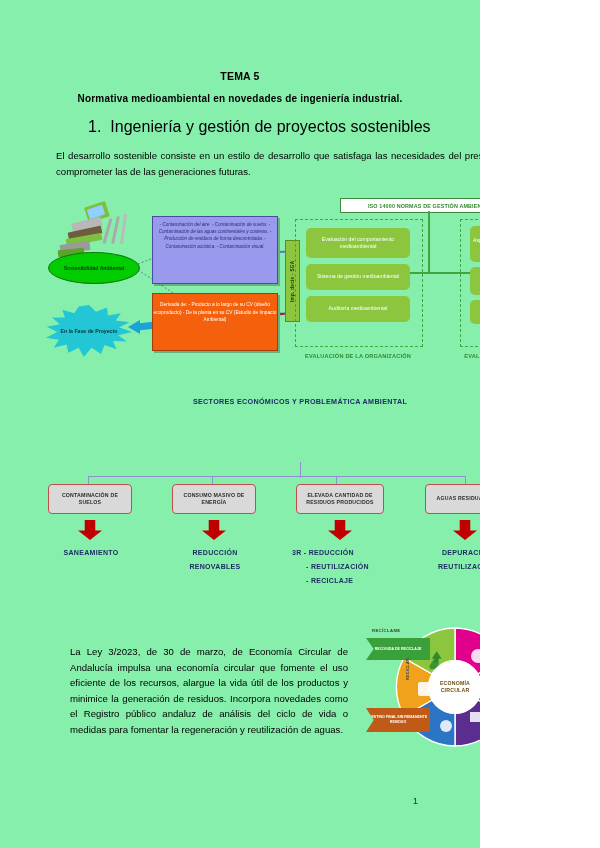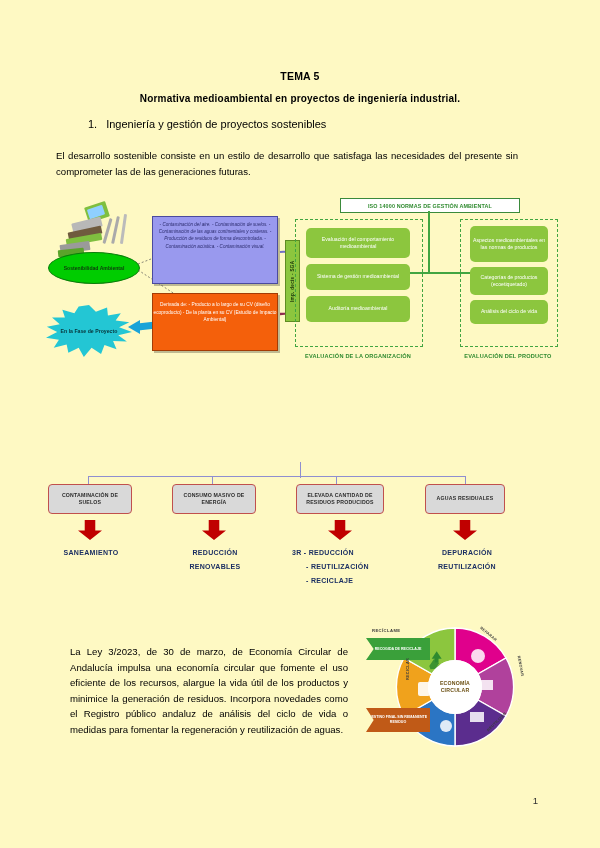--- a/index.html
+++ b/index.html
@@ -6,42 +6,42 @@
     margin: 0;
     padding: 0;
     background: #ffffff;
   }
   body {
     font-family: "Liberation Sans", sans-serif;
     color: #000000;
   }
   #page {
     position: relative;
-    width: 600px;
+    width: 480px;
     height: 848px;
-    background: #fef9c3;
+    background: #86efac;
     overflow: hidden;
   }
 
   
   .doc-title {
     position: absolute;
     left: 0; right: 0;
     text-align: center;
     font-weight: bold;
     font-size: 10.5px;
     letter-spacing: .2px;
   }
   #tema { top: 70px; }
   #subtitle { top: 93px; font-size: 10px; }
   .numbered {
     position: absolute;
     left: 88px;
     top: 118px;
-    font-size: 11px;
+    font-size: 16px;
   }
   .numbered .num { margin-right: 9px; }
   .body-par {
     position: absolute;
     font-size: 9.6px;
     line-height: 15.5px;
     text-align: justify;
   }
   #intro-par {
     left: 56px;
@@ -324,21 +324,21 @@
     font-size: 9.6px;
     color: #333333;
   }
 </style>
 </head>
 <body>
 
 <div id="page">
 
   <div class="doc-title" id="tema">TEMA 5</div>
-  <div class="doc-title" id="subtitle">Normativa medioambiental en proyectos de ingeniería industrial.</div>
+  <div class="doc-title" id="subtitle">Normativa medioambiental en novedades de ingeniería industrial.</div>
 
   <div class="numbered">
     <span class="num">1.</span><span>Ingeniería y gestión de proyectos sostenibles</span>
   </div>
 
   <div class="body-par" id="intro-par">El desarrollo sostenible consiste en un estilo de desarrollo que satisfaga las necesidades del presente sin comprometer las de las generaciones futuras.</div>
 
   <div id="fig1">
 
     <div class="clipart">
@@ -386,20 +386,21 @@
 
     <div class="greenbox" style="left:430px; top:34px; width:78px; height:36px;">Aspectos medioambientales en las normas de productos</div>
     <div class="greenbox" style="left:430px; top:75px; width:78px; height:28px;">Categorías de productos (ecoetiquetado)</div>
     <div class="greenbox" style="left:430px; top:108px; width:78px; height:24px;">Análisis del ciclo de vida</div>
 
     <div class="caption" id="cap-left">EVALUACIÓN DE LA ORGANIZACIÓN</div>
     <div class="caption" id="cap-right">EVALUACIÓN DEL PRODUCTO</div>
   </div>
 
   <div id="fig2">
+    <div class="sect-title">SECTORES ECONÓMICOS Y PROBLEMÁTICA AMBIENTAL</div>
 
 
     <div class="tline" style="left:260px; top:66px; width:1.4px; height:16px;"></div>
     <div class="tline" style="left:48px; top:80px; width:378px; height:1.4px;"></div>
     <div class="tline" style="left:48px;  top:80px; width:1.4px; height:9px;"></div>
     <div class="tline" style="left:172px; top:80px; width:1.4px; height:9px;"></div>
     <div class="tline" style="left:296px; top:80px; width:1.4px; height:9px;"></div>
     <div class="tline" style="left:425px; top:80px; width:1.4px; height:9px;"></div>
 
     <div class="probbox" style="left:8px;  width:84px;">CONTAMINACIÓN DE SUELOS</div>

